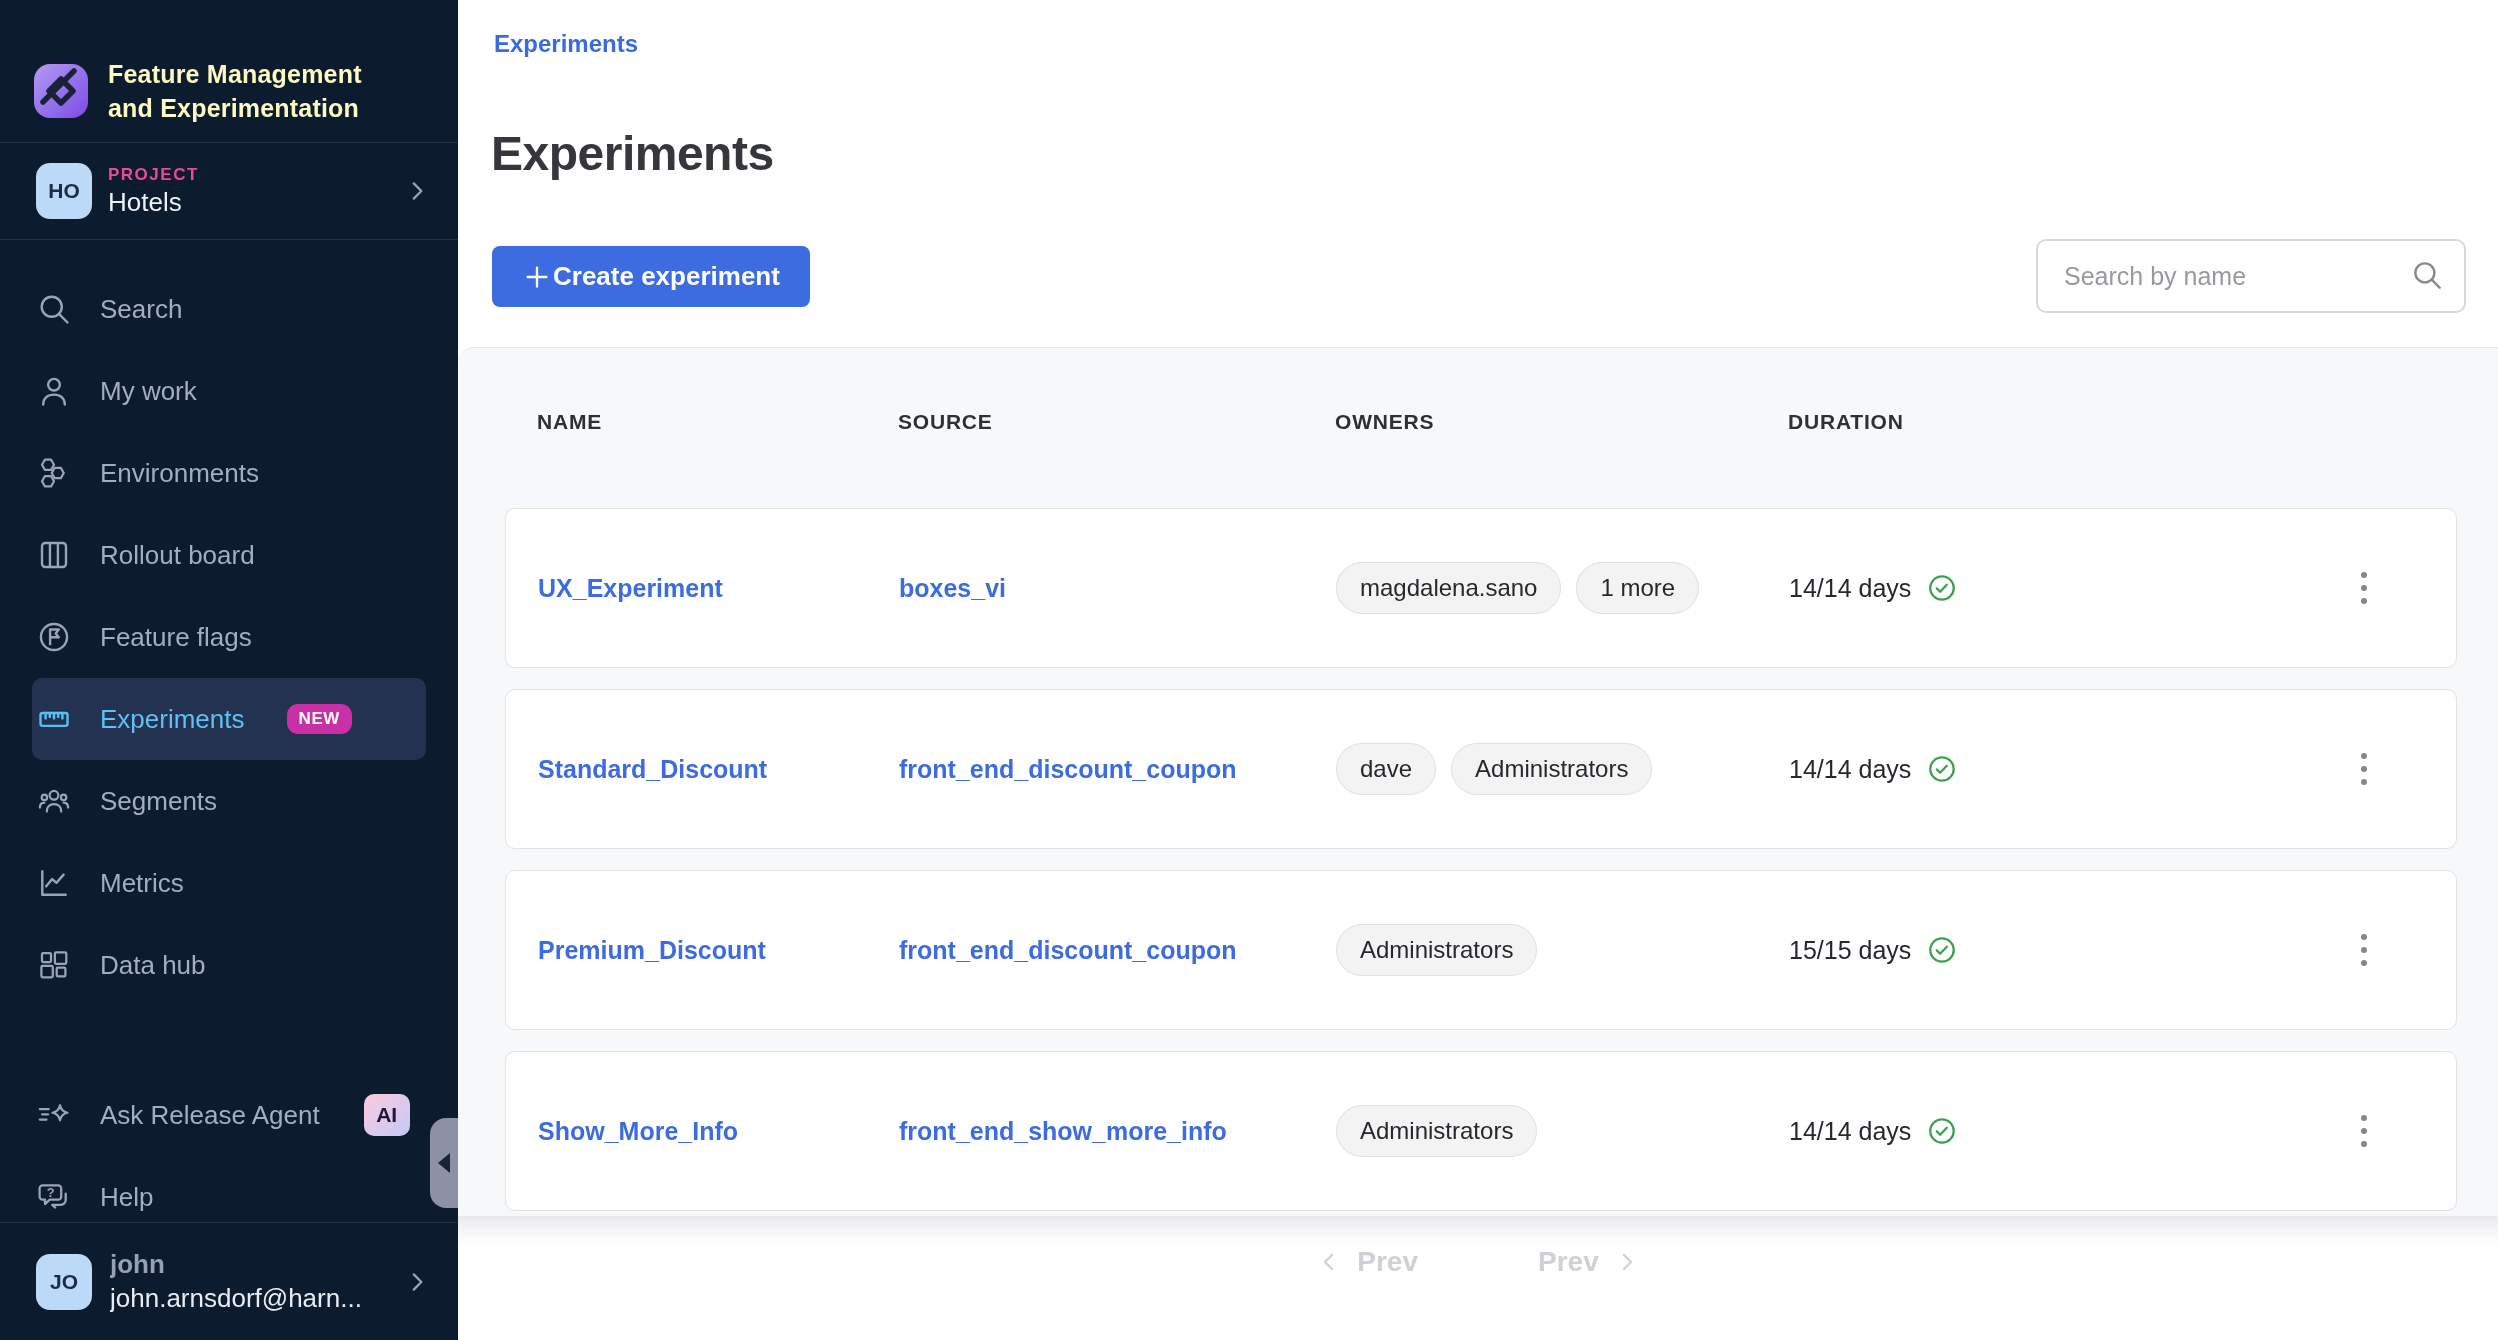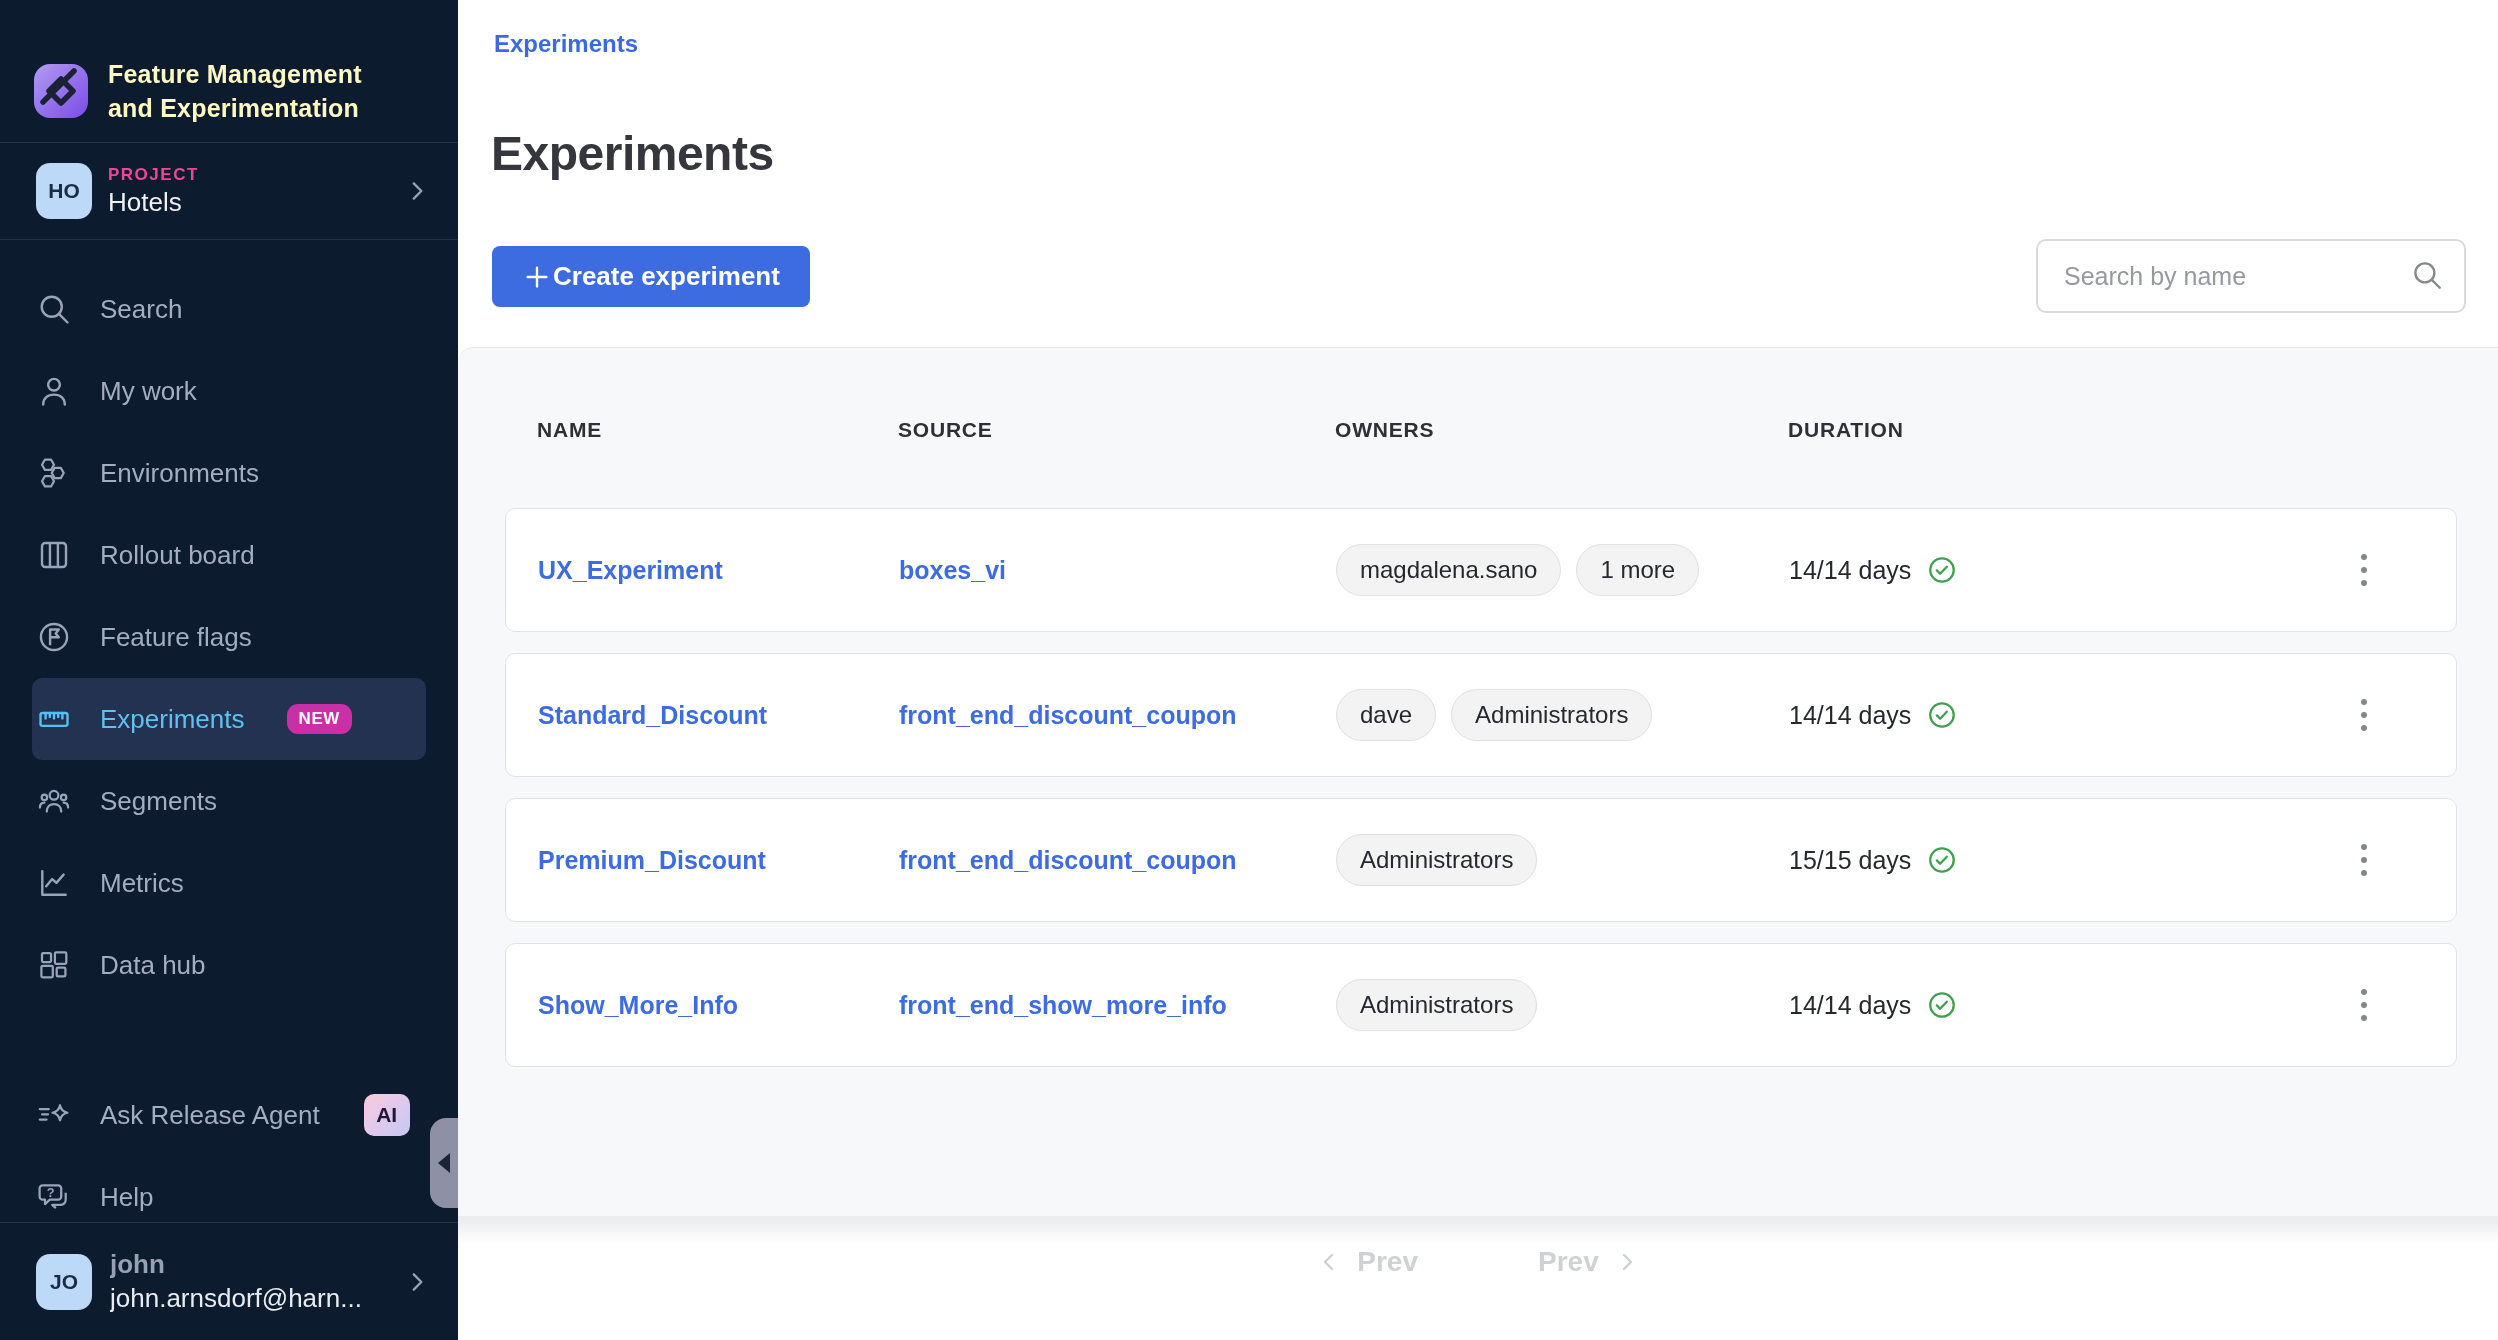--- a/index.html
+++ b/index.html
@@ -44,24 +44,24 @@
   .breadcrumb { position: absolute; left: 36px; top: 30px; font-size: 24px; font-weight: 700; color: #3a6ae1; cursor: pointer; }
   .page-title { position: absolute; left: 33px; top: 126px; font-size: 48px; font-weight: 700; color: #35373d; letter-spacing: -0.5px; }
   .create-btn { position: absolute; left: 34px; top: 246px; height: 61px; display: flex; align-items: center; gap: 1px; padding: 0 30px; border: none; border-radius: 8px; background: #3d6be0; color: #ffffff; font-size: 26px; font-weight: 600; font-family: inherit; cursor: pointer; }
   .search-wrap { position: absolute; left: 1578px; top: 239px; width: 430px; height: 74px; }
   .search-input { width: 100%; height: 100%; border: 2px solid #d9dadc; border-radius: 10px; padding: 0 70px 0 26px; font-size: 25px; color: #333; font-family: inherit; background: #fff; outline: none; }
   .search-input::placeholder { color: #97999d; }
   .search-icon-right { position: absolute; right: 22px; top: 19px; color: #87898d; }
 
   
   .panel { position: absolute; left: 0; right: 0; top: 347px; bottom: 0; background: #f7f8f9; border-top: 1px solid #e6e7e9; border-top-left-radius: 16px; }
-  .thead { position: absolute; left: 47px; width: 1952px; top: 62px; display: grid; grid-template-columns: 361px 437px 453px 1fr 120px; padding: 0 32px; align-items: center; margin-top: 8px; }
+  .thead { position: absolute; left: 47px; width: 1952px; top: 62px; display: grid; grid-template-columns: 361px 437px 453px 1fr 120px; padding: 0 32px; align-items: center; }
   .th { font-size: 21px; font-weight: 700; color: #2e3035; letter-spacing: 0.8px; }
   .rows { position: absolute; left: 47px; top: 160px; width: 1952px; }
-  .row-card { height: 124px; background: #ffffff; border: 1px solid #e2e3e6; border-radius: 10px; margin-bottom: 21px; display: grid; grid-template-columns: 361px 437px 453px 1fr 120px; align-items: center; padding: 0 32px; }
+  .row-card { height: 160px; background: #ffffff; border: 1px solid #e2e3e6; border-radius: 10px; margin-bottom: 21px; display: grid; grid-template-columns: 361px 437px 453px 1fr 120px; align-items: center; padding: 0 32px; }
   .cell-link { font-size: 25px; font-weight: 600; color: #3d6ce0; cursor: pointer; }
   .owners-cell { display: flex; align-items: center; gap: 15px; }
   .pill { height: 52px; display: inline-flex; align-items: center; padding: 0 23px; background: #f3f3f4; border: 1px solid #dfe0e2; border-radius: 27px; font-size: 24px; color: #26282d; cursor: default; }
   .duration-cell { display: flex; align-items: center; gap: 15px; font-size: 25px; color: #26282d; }
   .check-icon { color: #3da04e; }
   .kebab { justify-self: center; display: flex; flex-direction: column; gap: 7px; padding: 10px; cursor: pointer; }
   .kebab span { width: 6px; height: 6px; border-radius: 50%; background: #85878b; }
 
   .panel-bottom { position: absolute; left: 0; right: 0; top: 868px; bottom: 0; background: linear-gradient(#e9eaec, #ffffff 28px); }
   .pagination { position: absolute; left: 0; right: 0; top: 30px; display: flex; justify-content: center; gap: 120px; }

